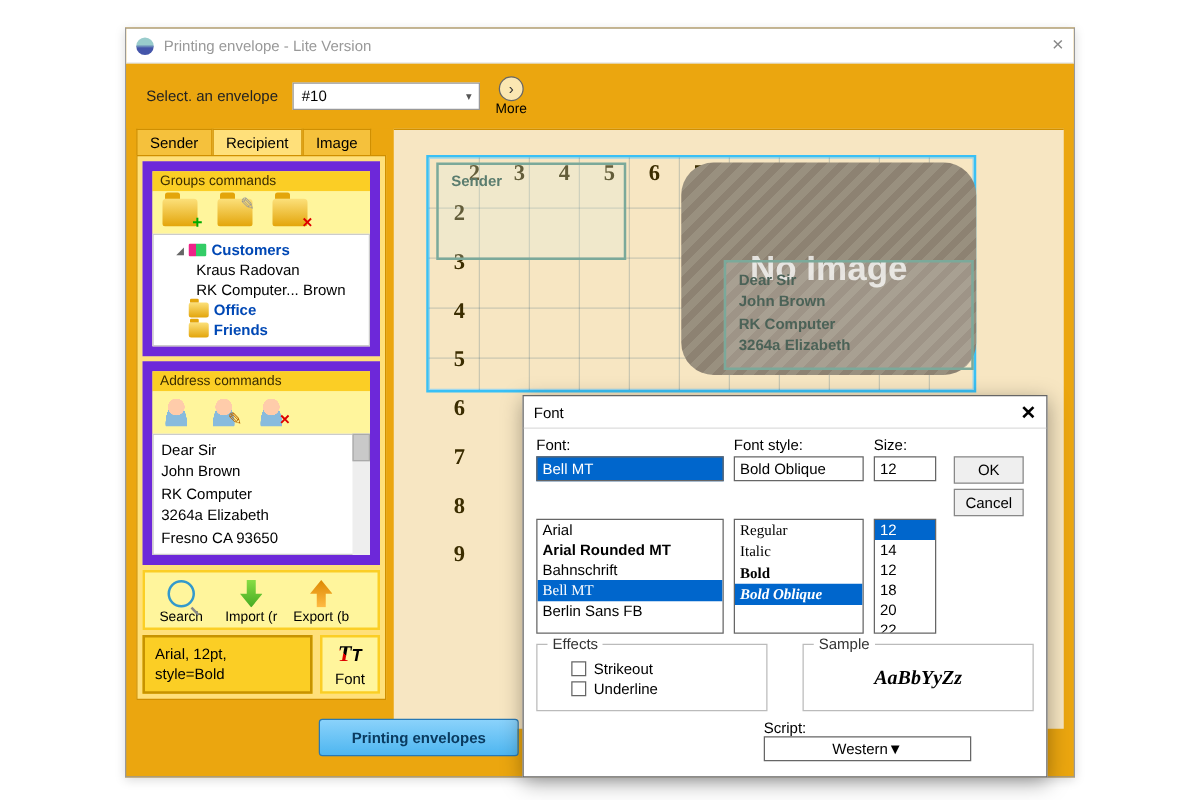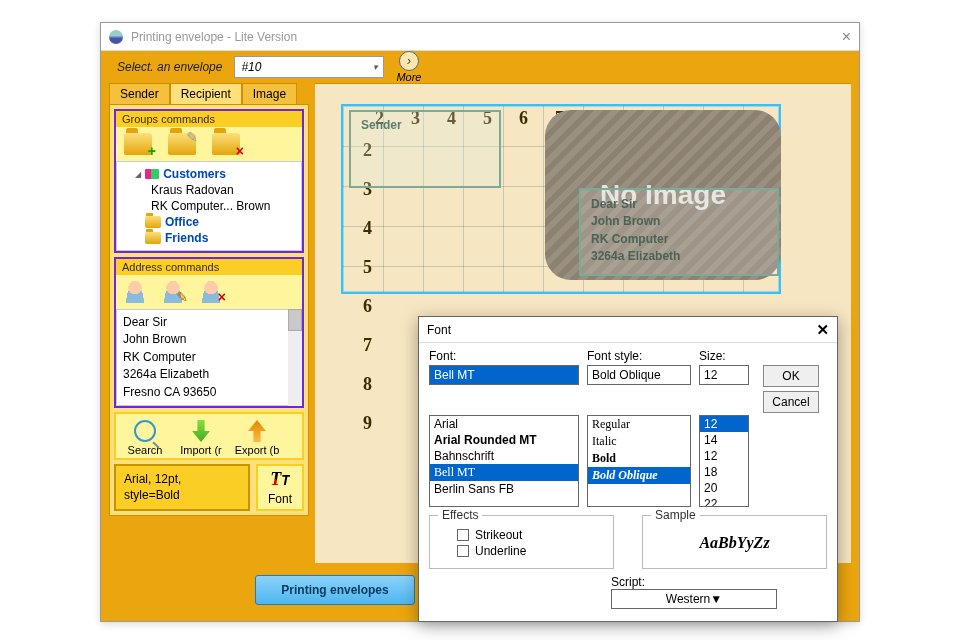--- a/index.html
+++ b/index.html
@@ -4,36 +4,36 @@
 <style>
 * { box-sizing: border-box; margin: 0; padding: 0; font-family: "Segoe UI", Tahoma, sans-serif; font-size: 12px; }
 body { background: #fff; width: 960px; height: 640px; overflow: hidden; position: relative; }
 
 .window { position: absolute; left: 100px; top: 22px; width: 760px; height: 600px; background: #eba60f; border: 1px solid #999; box-shadow: 0 2px 8px rgba(0,0,0,.15); }
 .titlebar { height: 28px; background: #fff; display: flex; align-items: center; padding: 0 8px; border-bottom: 1px solid #ddd; }
 .titlebar .appicon { width: 14px; height: 14px; border-radius: 50%; background: linear-gradient(#9cc 40%, #45a 60%); margin-right: 8px; }
 .titlebar .title { color: #999; flex: 1; }
 .titlebar .close { color: #888; font-size: 16px; cursor: pointer; }
 
-.toprow { display: flex; align-items: center; gap: 12px; padding: 0 16px; background: #eba60f; font-style: italic; }
+.toprow { display: flex; align-items: center; gap: 12px; padding: 10px 16px; background: #eba60f; }
 .toprow label { color: #222; }
 .combo { width: 150px; height: 22px; background: #fff; border: 1px solid #999; display: flex; align-items: center; padding: 0 6px; justify-content: space-between; cursor: pointer; }
 .combo .chev { font-size: 9px; color: #555; }
 .morebtn { display: flex; flex-direction: column; align-items: center; cursor: pointer; }
 .morebtn .circ { width: 20px; height: 20px; border: 1px solid #666; border-radius: 50%; display: flex; align-items: center; justify-content: center; background: #fbe7b2; }
 .morebtn .circ::after { content: "›"; color: #333; }
 .morebtn .lbl { font-size: 11px; }
 
 .content { display: flex; gap: 6px; padding: 0 8px; }
 .tabs { display: flex; }
 .tabs .tab { padding: 3px 10px; background: #f5c13c; border: 1px solid #d08f00; border-bottom: none; cursor: pointer; }
 .tabs .tab.active { background: #ffe07a; }
 .leftcol { width: 200px; }
 .leftpanel { background: #ffe07a; border: 1px solid #d08f00; padding: 4px; }
-.group { border: 2px solid #6d28d9; background: #fff59c; margin-bottom: 4px; }
+.group { border: 8px solid #6d28d9; background: #fff59c; margin-bottom: 4px; }
 .group .hdr { background: #fbce25; color: #3b2d00; padding: 2px 6px; font-size: 11px; }
 .group .toolbar { display: flex; gap: 16px; padding: 6px 8px; align-items: center; background: #fff59c; }
 .fold { width: 28px; height: 22px; background: linear-gradient(#fce07a,#e3a50b); border-radius: 3px 3px 2px 2px; position: relative; }
 .fold::before { content: ""; position: absolute; top: -5px; left: 2px; width: 12px; height: 5px; background: #e3a50b; border-radius: 2px 2px 0 0; }
 .fold.add::after { content: "+"; position: absolute; right: -4px; bottom: -4px; color: #0a0; font-weight: bold; font-size: 14px; }
 .fold.edit::after { content: "✎"; position: absolute; right: -2px; top: -4px; color: #999; font-size: 14px; }
 .fold.del::after { content: "×"; position: absolute; right: -4px; bottom: -4px; color: #d00; font-weight: bold; font-size: 14px; }
 .tree { background: #fff; border: 1px solid #ccc; padding: 4px 6px; }
 .tree .row { display: flex; align-items: center; gap: 4px; padding: 1px 0; }
 .tree .row.l2 { padding-left: 28px; }

